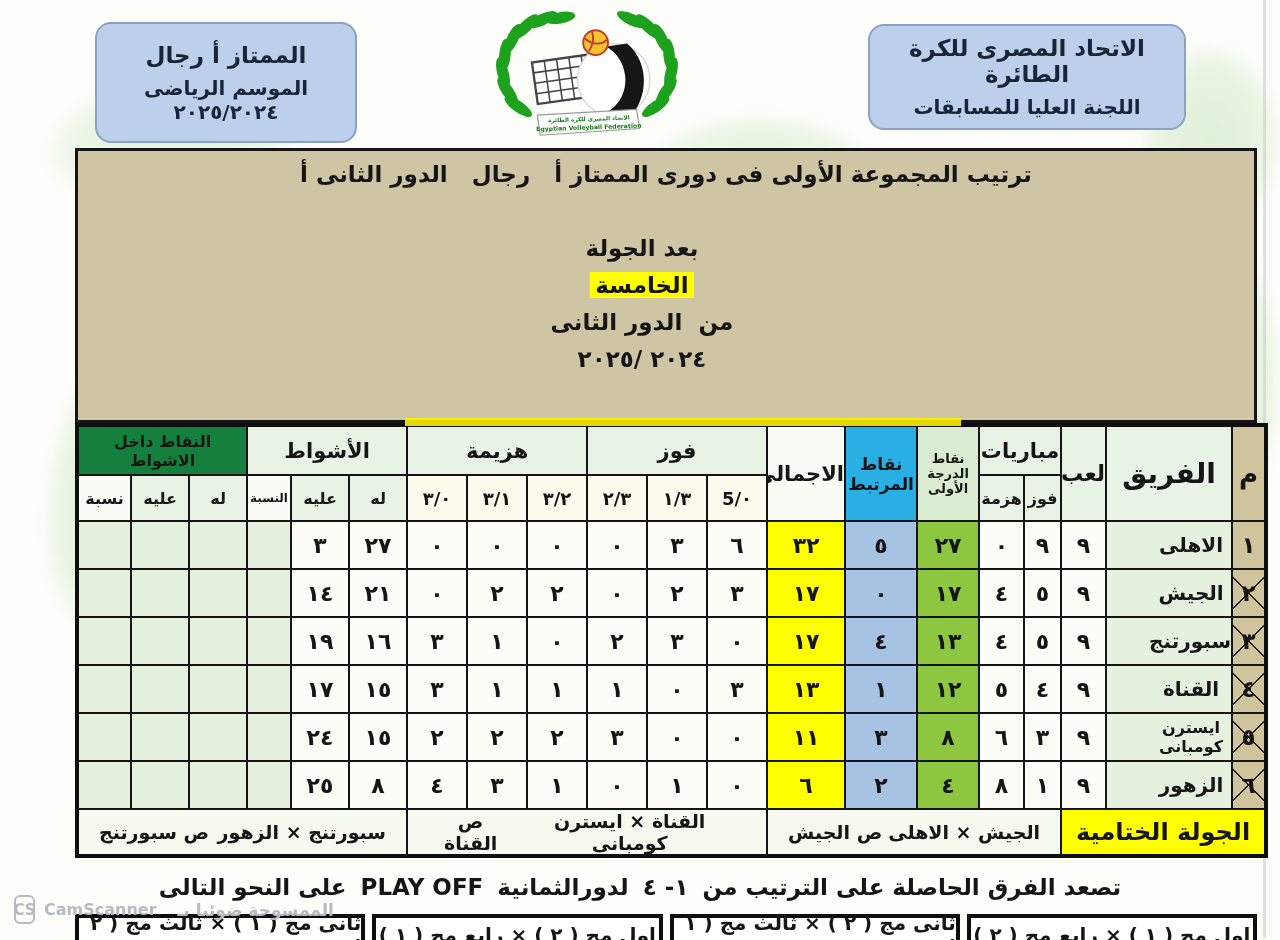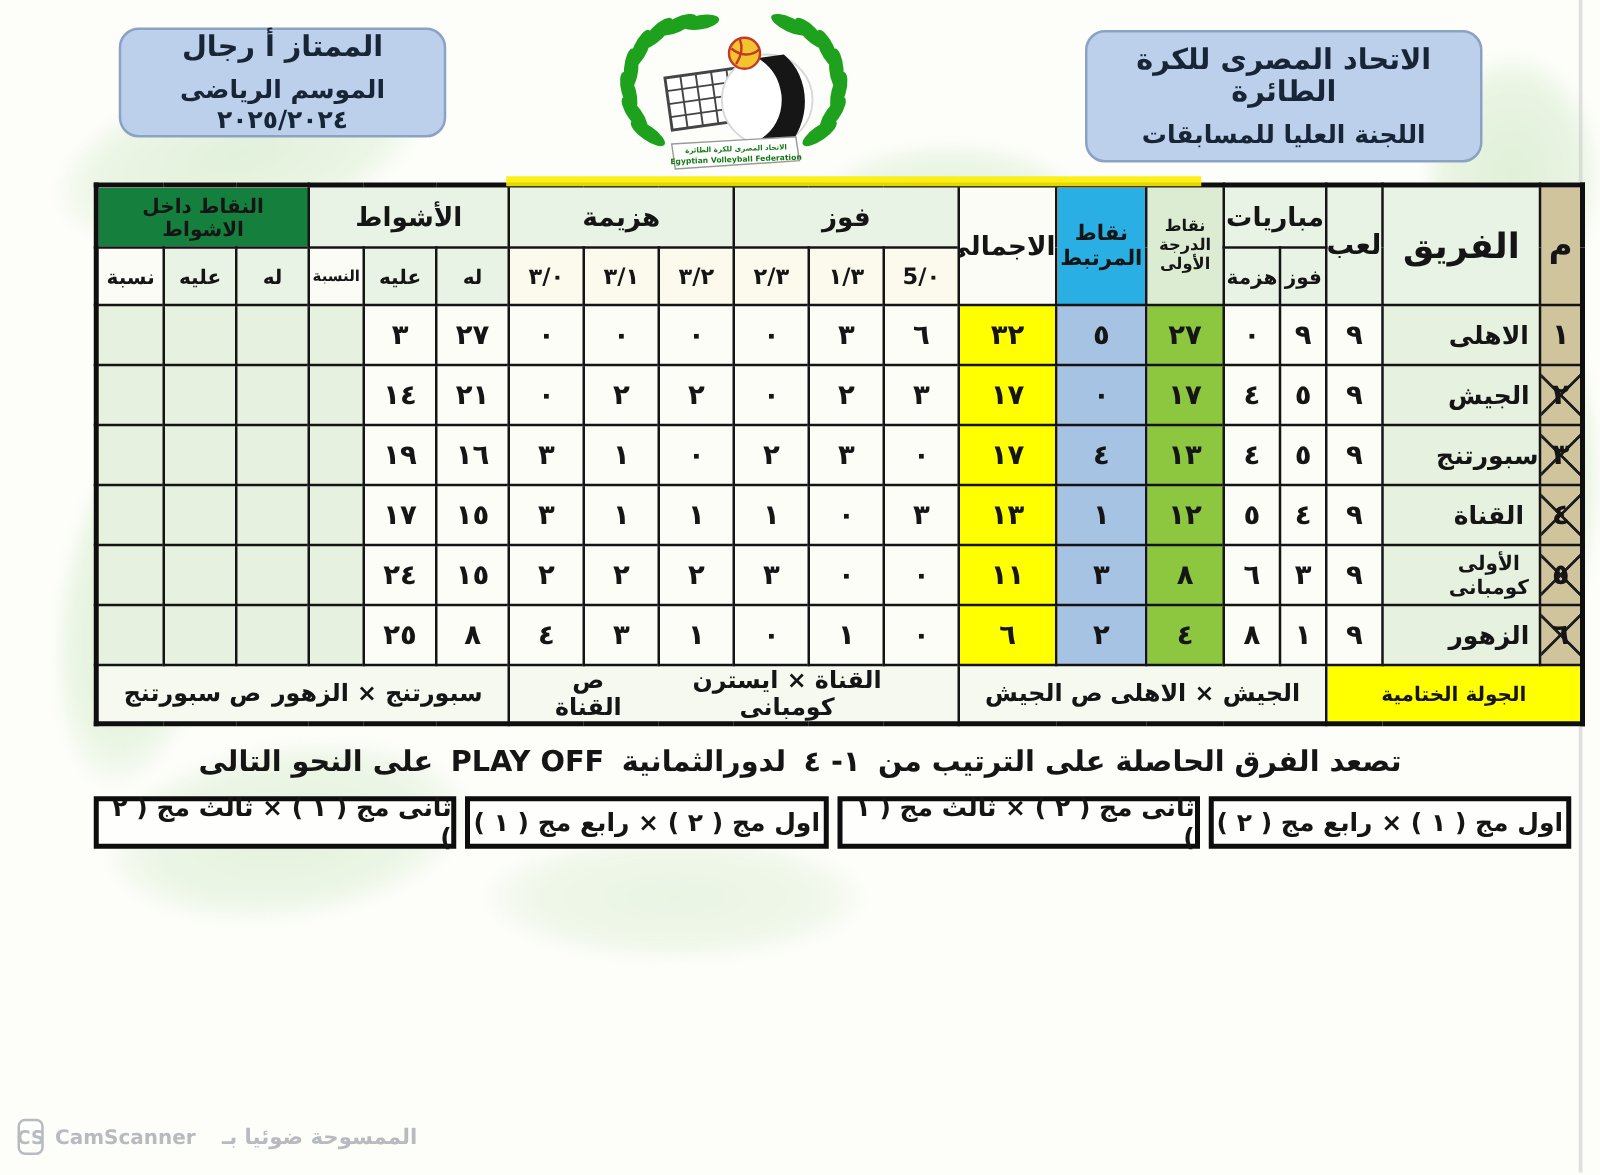--- a/index.html
+++ b/index.html
@@ -11,21 +11,21 @@
   }
   .leaf { position:absolute; border-radius:50%; filter:blur(4px); z-index:0;
           background:radial-gradient(ellipse at center, #9ed48c 0%, #bfe3b0 55%, transparent 75%); }
   .page { position:relative; z-index:1; width:1280px; height:940px; }
 
   
   .top { position:relative; height:146px; }
   .roundbox { position:absolute; background:#bcd0ec; border:2px solid #8aa3c4;
               border-radius:16px; text-align:center; color:#182536; direction:rtl;
               display:flex; flex-direction:column; justify-content:center; gap:8px; }
-  .league-box { left:95px; top:22px; width:262px; height:88px; }
+  .league-box { left:95px; top:22px; width:262px; height:121px; }
   .org-box { left:868px; top:24px; width:318px; height:106px; }
   .roundbox .l1 { font-size:23px; }
   .roundbox .l2 { font-size:20px; }
   .logo-wrap { position:absolute; left:482px; top:10px; width:210px; height:134px; }
 
   
   .title-block { margin:2px 0 0 75px; width:1182px; background:#cdc5a3;
                  border:3px solid #151515; text-align:center; padding:5px 0;
                  direction:rtl; }
   .title-block .tl { font-size:23px; line-height:37px; white-space:pre-wrap; }
@@ -59,21 +59,21 @@
   .c-plain { background:#fdfdf8; }
   .c-rank  { background:#cfc49c; font-size:23px; }
   .c-team  { background:#e6f1e0; font-size:20px;padding-left:44px; }
   .c-green { background:#8dc63f; }
   .c-blue  { background:#a6c3e3; }
   .c-yellow{ background:#ffff00; }
   .c-tint  { background:#e6f1e0; }
   .crossed { background-image:
       linear-gradient(45deg, transparent 48.2%, #1c1c1c 48.2%, #1c1c1c 51.8%, transparent 51.8%),
       linear-gradient(-45deg, transparent 48.2%, #1c1c1c 48.2%, #1c1c1c 51.8%, transparent 51.8%); }
-  .fr-label { background:#ffff00; font-size:16px;margin-top:48px; }
+  .fr-label { background:#ffff00; font-size:24px;margin-top:48px; }
   .fr-cell { background:#f6f9f0; }
   .fr-inner { display:flex; justify-content:space-between; padding:0 20px; font-size:19px; direction:rtl; }
 
   
   .playoff { margin-top:16px; text-align:center; direction:rtl; font-size:23px; }
   .playoff span { margin:0 3px; }
   .brackets { margin:14px 0 0 75px; width:1182px; display:flex; direction:rtl; gap:7px; }
   .bracket-box { flex:1; border:4px solid #0d0d0d; background:#fefefc; height:42px;
                  display:flex; align-items:center; justify-content:center; font-size:20px; }
 
@@ -156,20 +156,29 @@
         </g>
       </svg>
     </div>
 
     <div class="roundbox org-box">
       <div class="l1">الاتحاد المصرى للكرة الطائرة</div>
       <div class="l2">اللجنة العليا للمسابقات</div>
     </div>
   </div>
 
+  <div class="title-block">
+    <div class="tl">ترتيب المجموعة الأولى فى دورى الممتاز أ   رجال   الدور الثانى أ</div>
+    <div class="tl">
+      <span>بعد الجولة</span>
+      <span class="hl">الخامسة</span>
+      <span>من  الدور الثانى</span>
+      <span class="ltr">٢٠٢٤ /٢٠٢٥</span>
+    </div>
+  </div>
 
   <div class="table-wrap">
     <div class="yellow-strip"></div>
     <table dir="rtl">
       <colgroup>
         <col style="width:34px">
           <col style="width:126px">
           <col style="width:45px">
         <col style="width:37px">
           <col style="width:45px">
@@ -307,21 +316,21 @@
             <td class="c-plain">٣</td>
             <td class="c-plain">١٥</td>
             <td class="c-plain">١٧</td>
             <td class="c-tint"></td>
             <td class="c-tint"></td>
             <td class="c-tint"></td>
             <td class="c-tint"></td>
           </tr>
           <tr>
             <td class="c-rank crossed">٥</td>
-            <td class="c-team" style="font-size: 16px;">الأولى كومبانى</td>
+            <td class="c-team" style="font-size: 16px;">ايسترن كومبانى</td>
             <td class="c-plain">٩</td>
             <td class="c-plain">٣</td>
             <td class="c-plain">٦</td>
             <td class="c-green">٨</td>
             <td class="c-blue">٣</td>
             <td class="c-yellow">١١</td>
             <td class="c-plain">٠</td>
             <td class="c-plain">٠</td>
             <td class="c-plain">٣</td>
             <td class="c-plain">٢</td>

